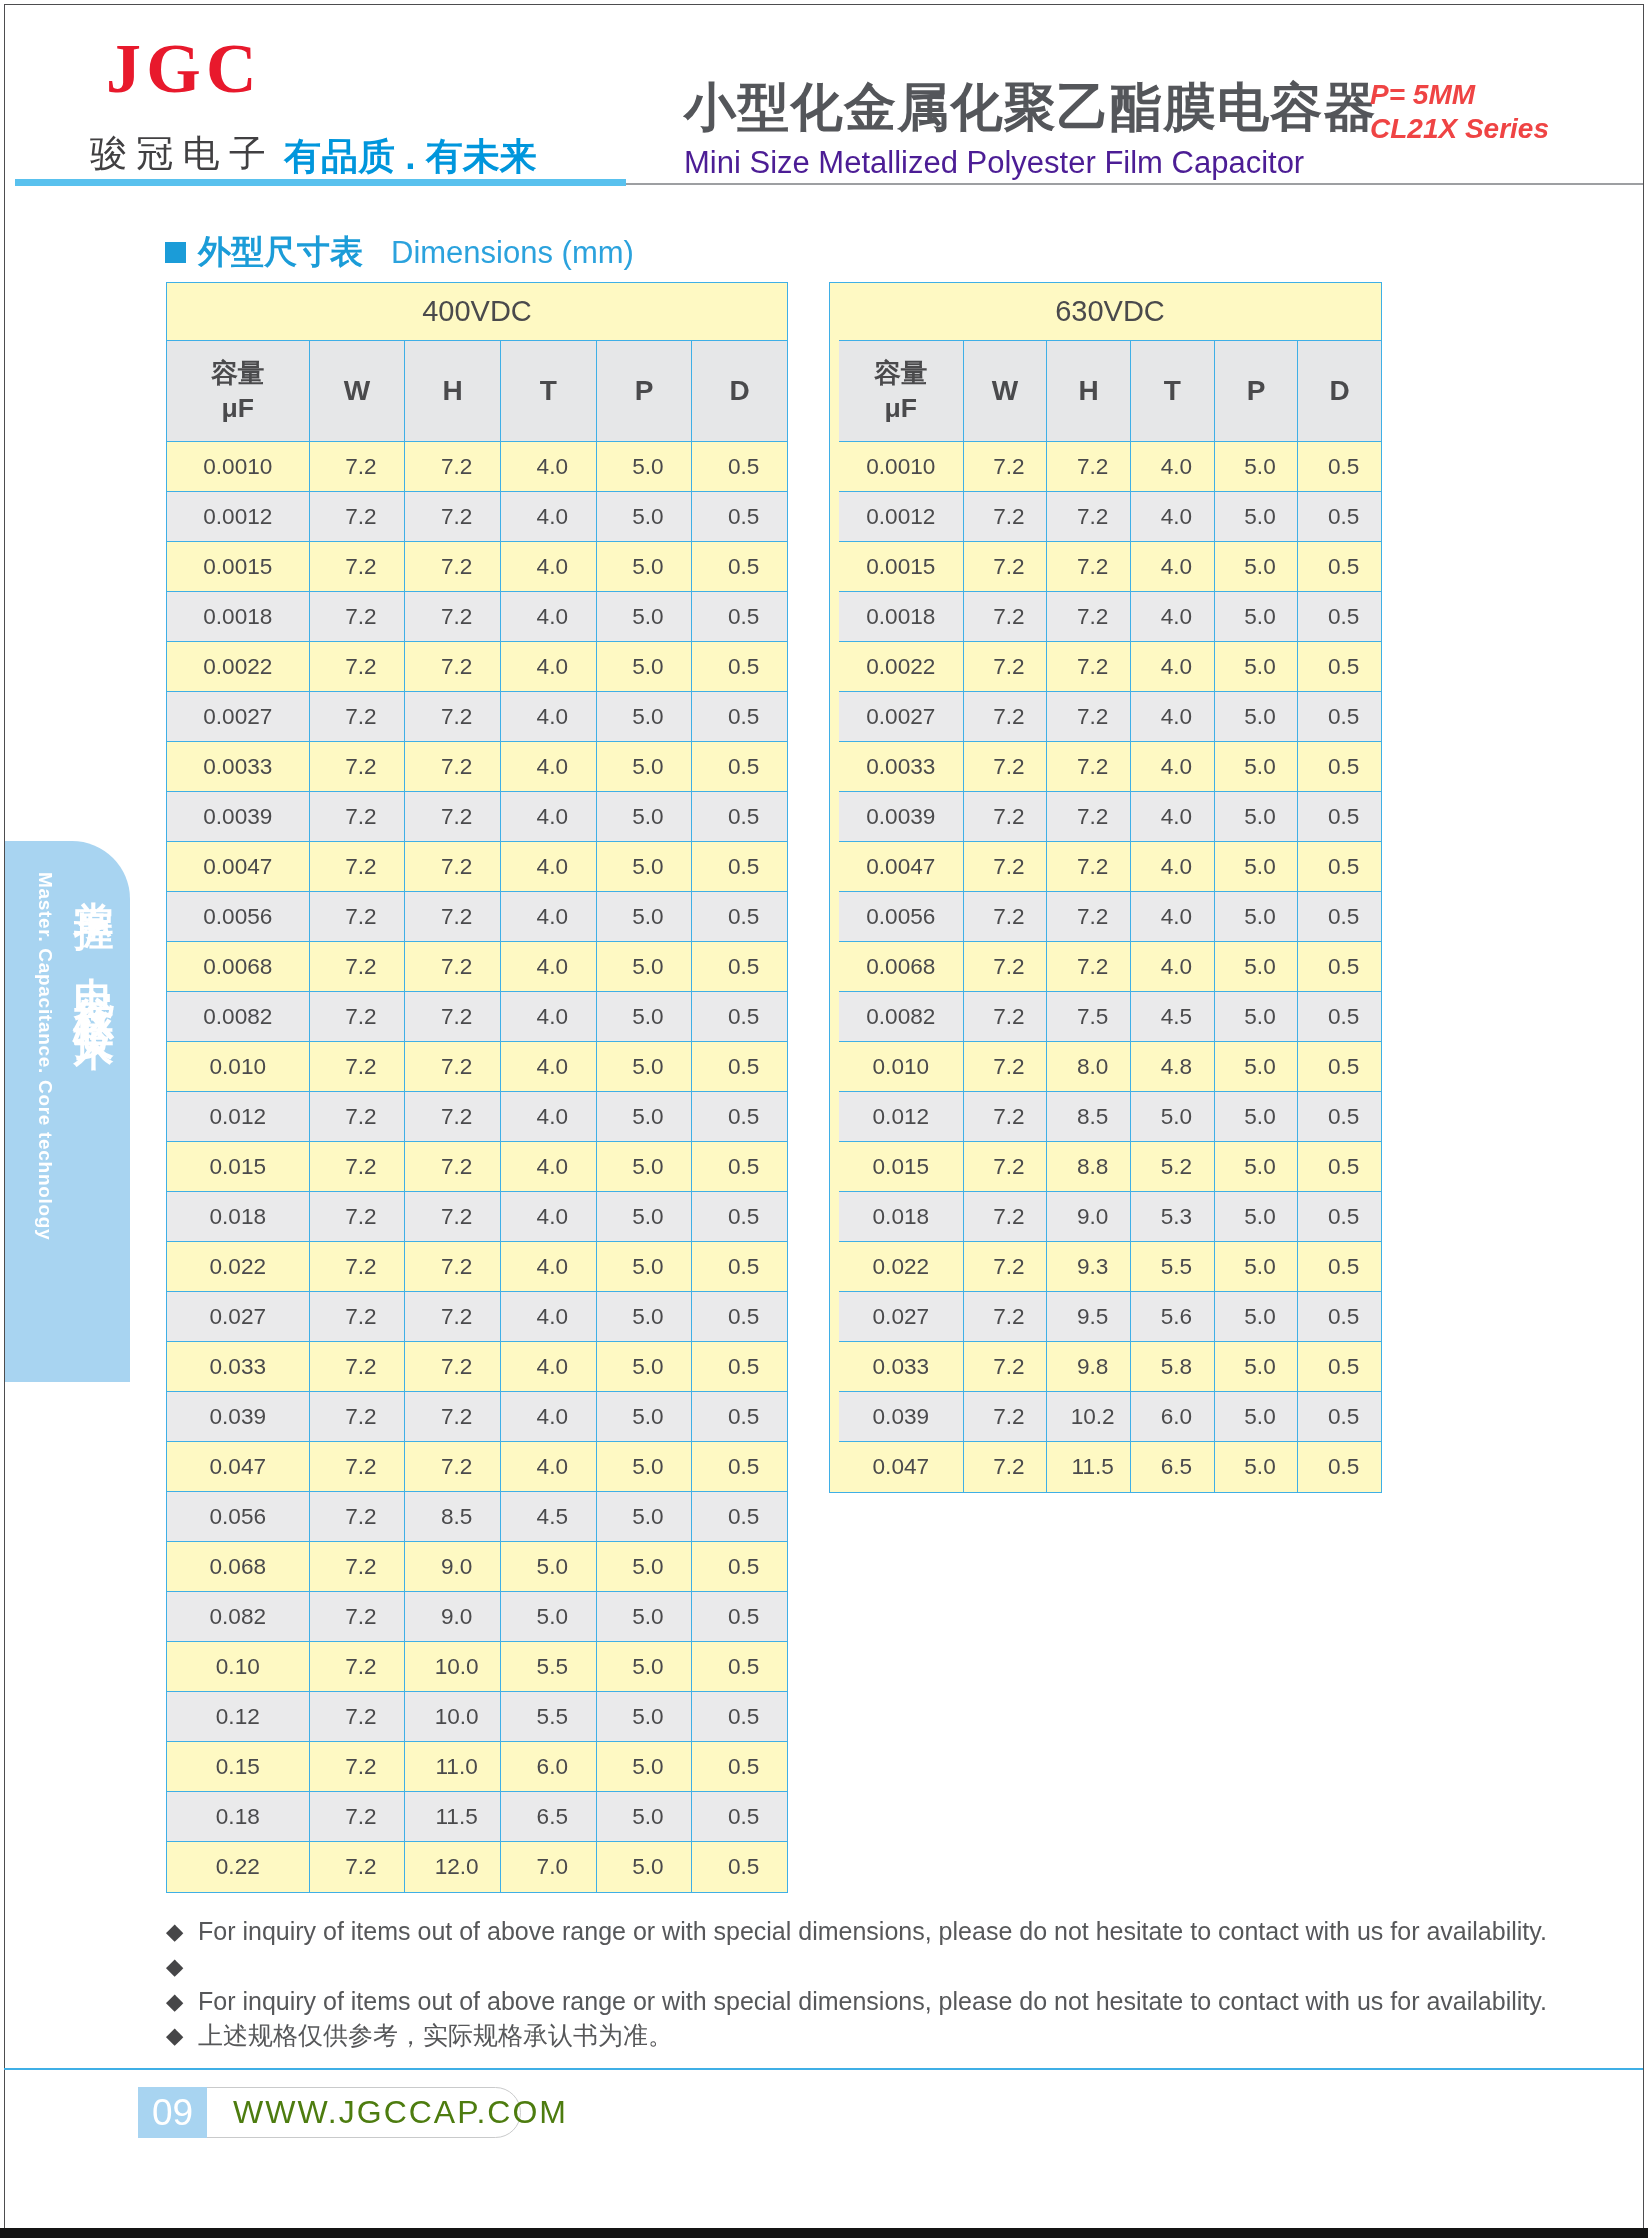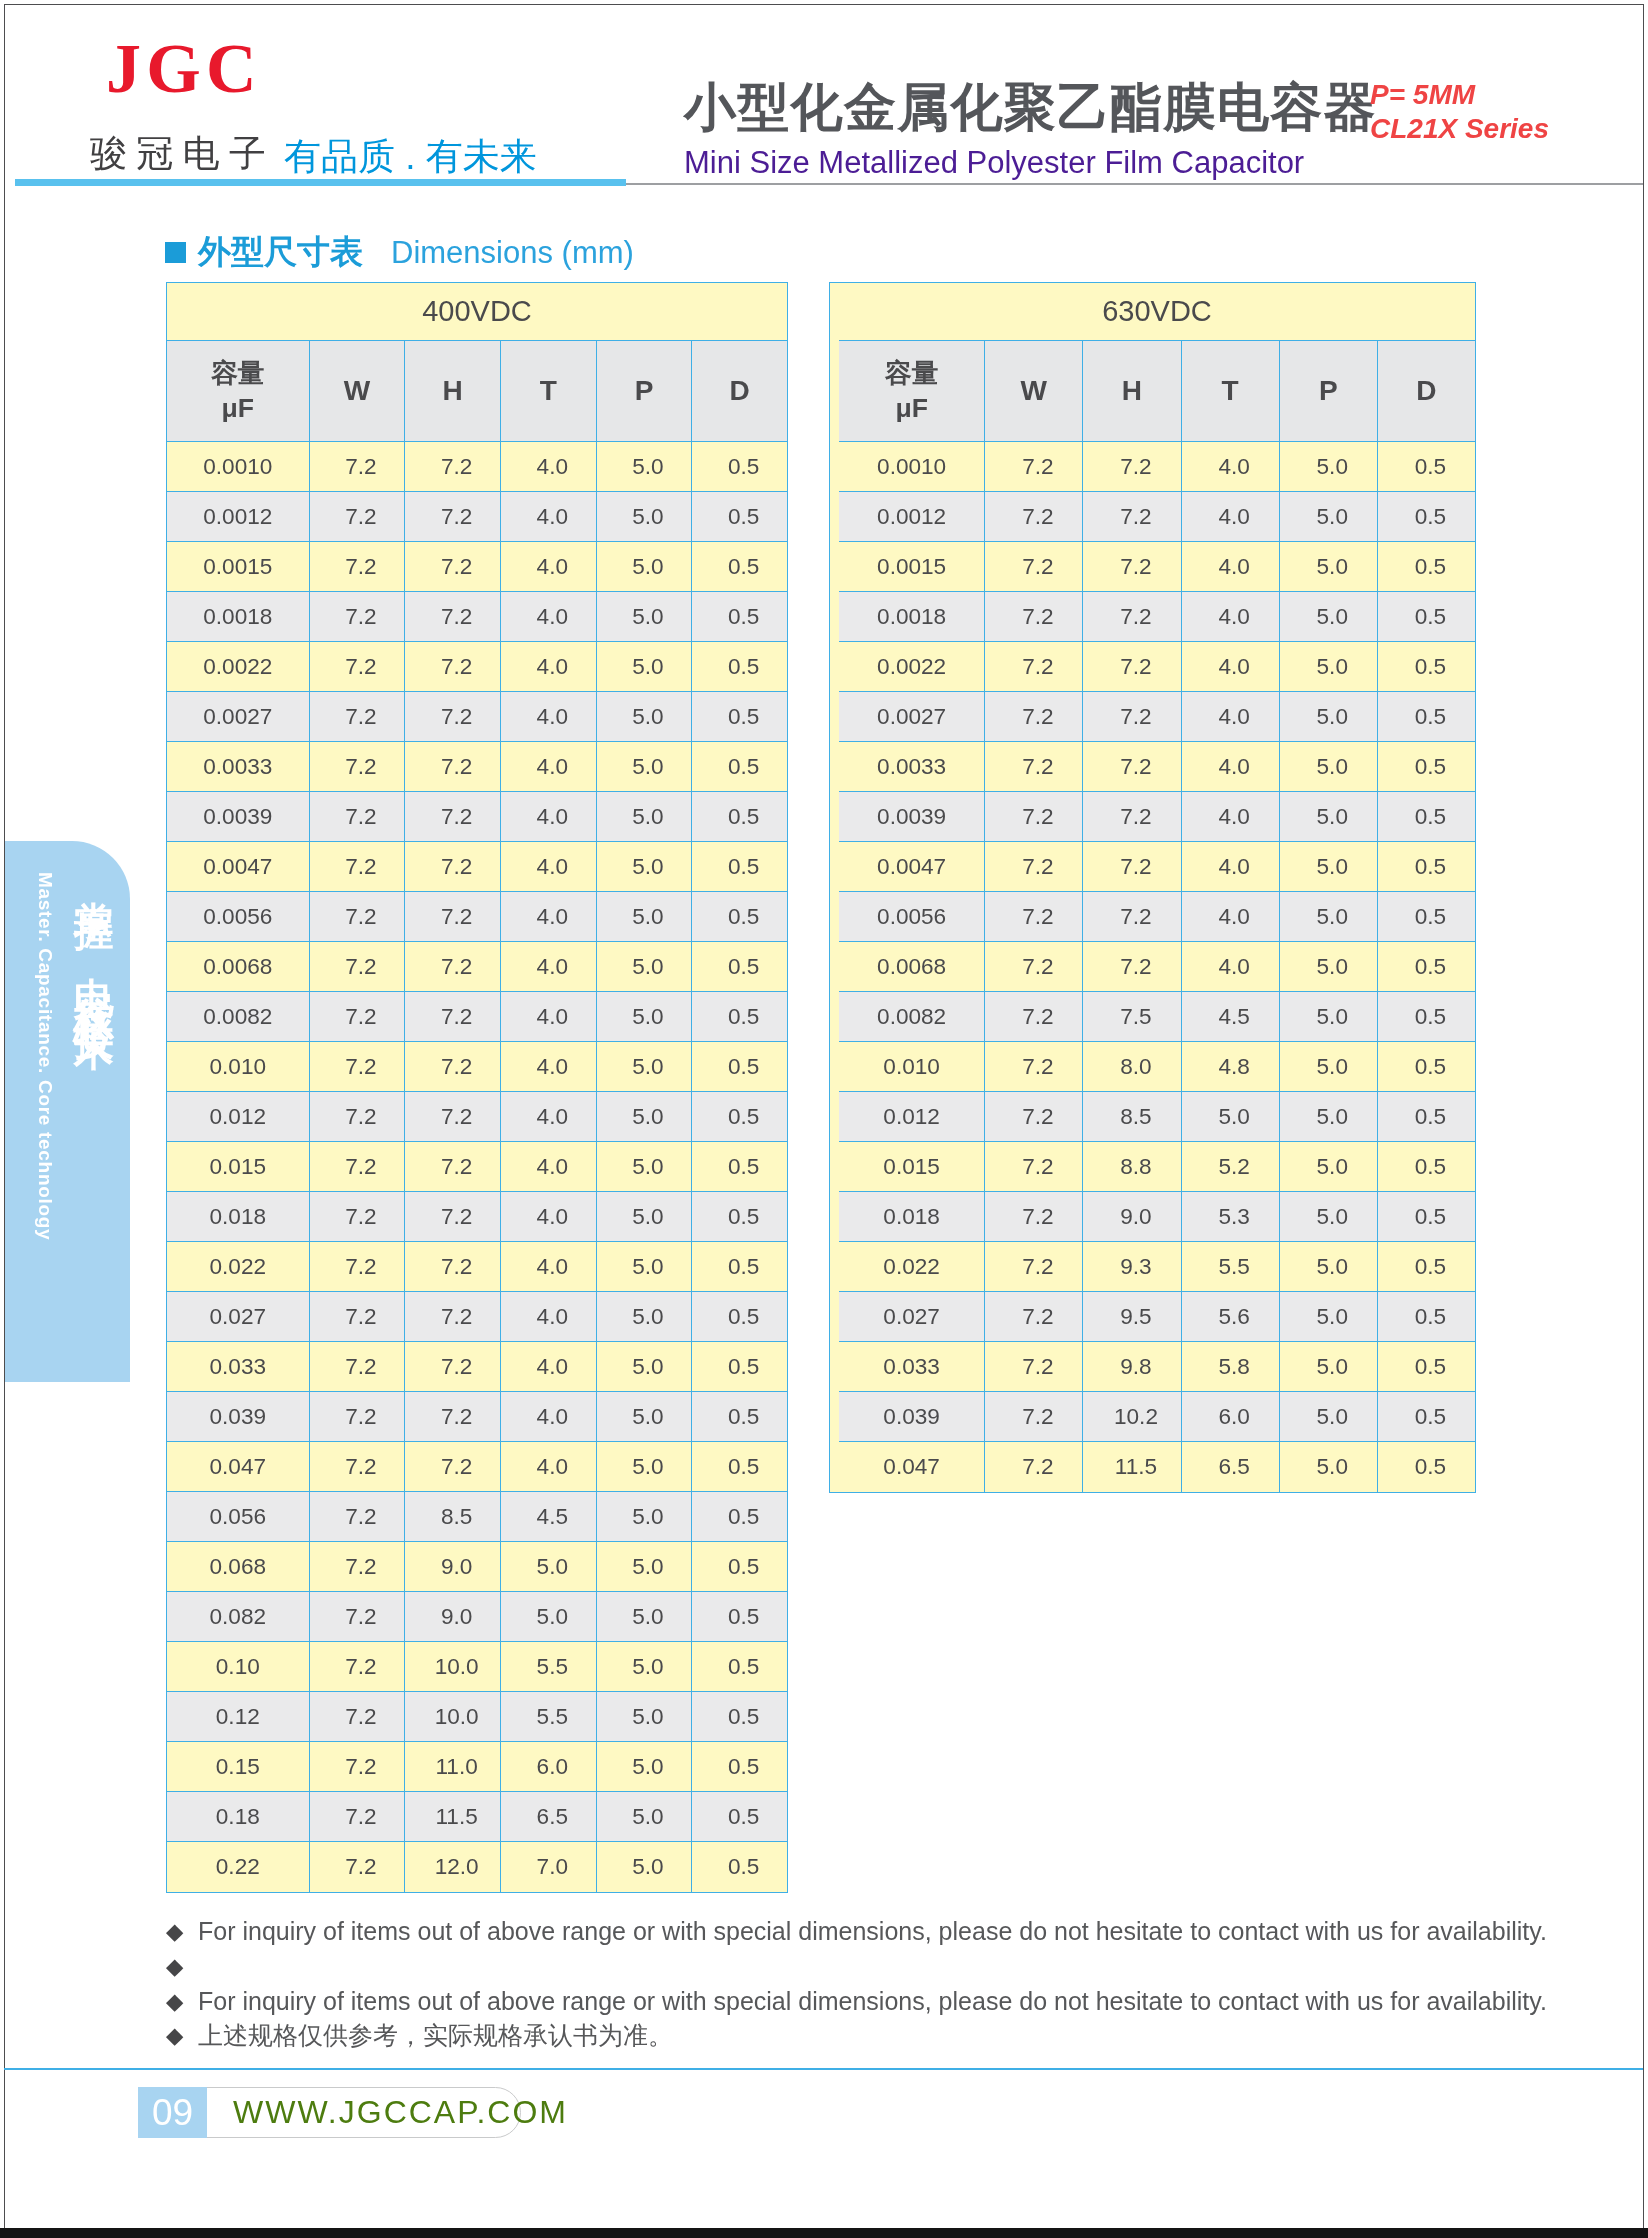--- a/index.html
+++ b/index.html
@@ -10,21 +10,21 @@
   .abs{position:absolute;}
   
   .page-frame{position:absolute;left:4px;top:4px;width:1638px;height:2224px;
     border:1.3px solid #4d4d4f;border-bottom:none;pointer-events:none;}
   .bottom-bar{position:absolute;left:0;top:2228px;width:1649px;height:10.6px;background:#141414;}
 
   
   .logo{left:106px;top:29px;font-family:"Liberation Serif", serif;font-weight:bold;
     font-size:70px;color:#e8192c;letter-spacing:5.3px;}
   .logo-sub{left:90px;top:129px;font-size:37px;color:#414042;letter-spacing:9.3px;}
-  .tagline{left:284px;top:132px;font-size:37px;font-weight:normal;color:#0096dc;}
+  .tagline{left:284px;top:132px;font-size:37px;font-weight:bold;color:#0096dc;}
   .blue-bar{left:14.6px;top:179px;width:611px;height:7.3px;background:#59c1ee;}
   .gray-line{left:626px;top:183px;width:1017px;height:2px;background:#9d9fa2;}
   .title-cn{left:684px;top:73px;font-size:52px;font-weight:bold;color:#54565a;letter-spacing:1.3px;}
   .title-spec{left:1370px;top:78px;font-size:28px;font-style:italic;font-weight:bold;
     color:#ef4444;line-height:1.2;white-space:pre-line;}
   .title-en{left:684px;top:145px;font-size:31px;color:#4c1d95;}
 
   
   .section-header{left:165px;top:230px;display:flex;align-items:center;}
   .sec-square{width:21px;height:21px;background:#1b9cd8;margin-right:12px;}
@@ -335,21 +335,21 @@
         <div class="cell cap">0.22</div>
         <div class="cell">7.2</div>
         <div class="cell">12.0</div>
         <div class="cell">7.0</div>
         <div class="cell">5.0</div>
         <div class="cell">0.5</div>
       </div>
     </div>
 </div>
 
-<div id="table-1" class="cap-table" style="left:829px;top:282px;width:647px;padding-left:9px;">
+<div id="table-1" class="cap-table" style="left:829px;top:282px;width:553px;padding-left:9px;">
   <div class="t-title">630VDC</div>
   <div class="t-head">
       <div class="th cap">
         <span>容量</span>
         <span>μF</span>
       </div>
       <div class="th">W</div>
       <div class="th">H</div>
       <div class="th">T</div>
       <div class="th">P</div>

